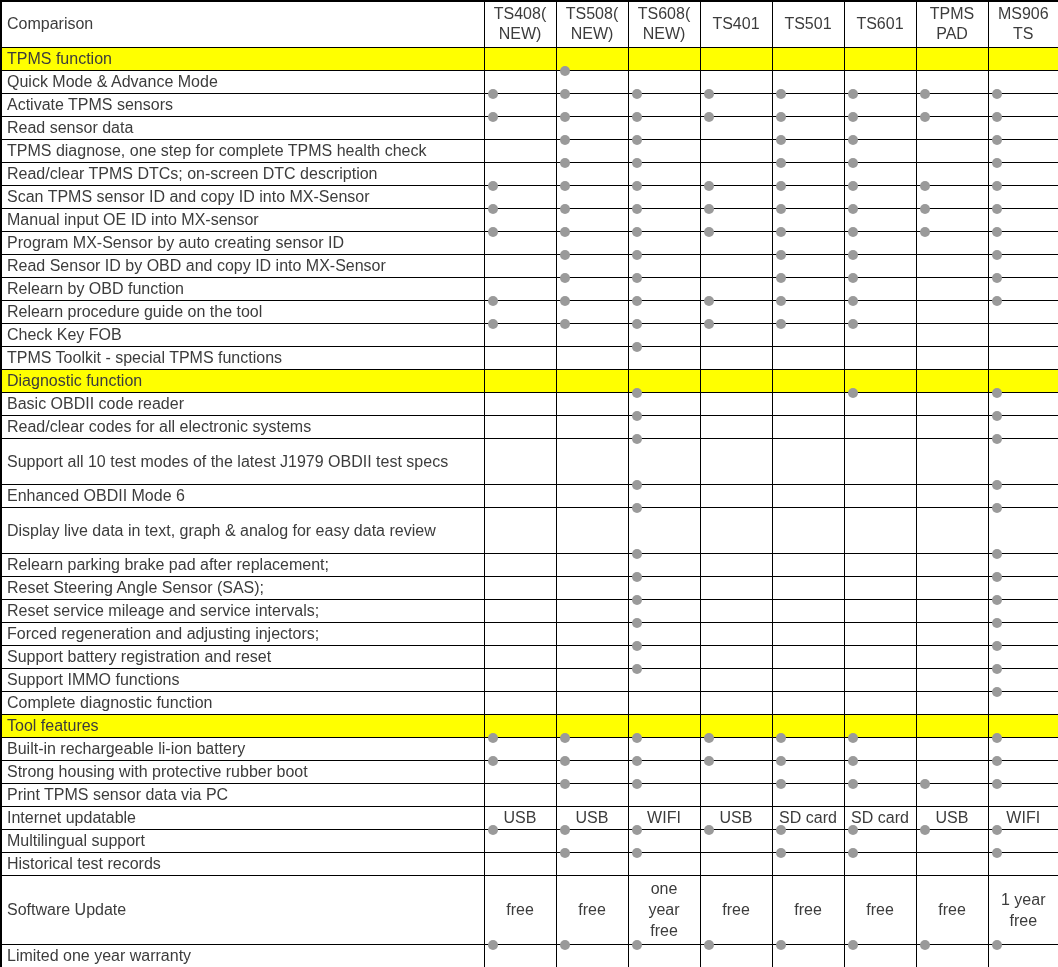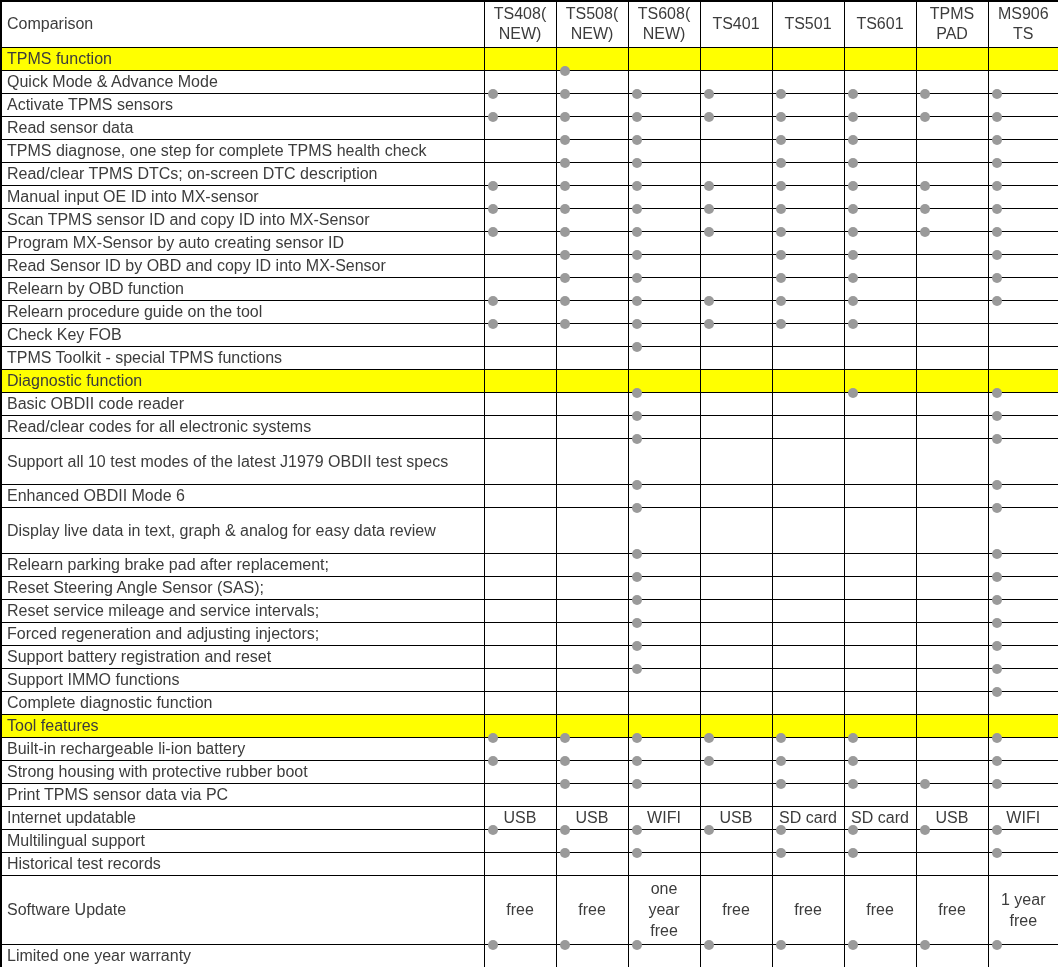--- a/index.html
+++ b/index.html
@@ -167,48 +167,48 @@
           </td>
           <td>
             <div class="dot"></div>
           </td>
           <td></td>
           <td>
             <div class="dot"></div>
           </td>
         </tr>
         <tr style="height: 23px;">
+          <td class="label">Scan TPMS sensor ID and copy ID into MX-Sensor</td>
+          <td>
+            <div class="dot"></div>
+          </td>
+          <td>
+            <div class="dot"></div>
+          </td>
+          <td>
+            <div class="dot"></div>
+          </td>
+          <td>
+            <div class="dot"></div>
+          </td>
+          <td>
+            <div class="dot"></div>
+          </td>
+          <td>
+            <div class="dot"></div>
+          </td>
+          <td>
+            <div class="dot"></div>
+          </td>
+          <td>
+            <div class="dot"></div>
+          </td>
+        </tr>
+        <tr style="height: 23px;">
           <td class="label">Manual input OE ID into MX-sensor</td>
-          <td>
-            <div class="dot"></div>
-          </td>
-          <td>
-            <div class="dot"></div>
-          </td>
-          <td>
-            <div class="dot"></div>
-          </td>
-          <td>
-            <div class="dot"></div>
-          </td>
-          <td>
-            <div class="dot"></div>
-          </td>
-          <td>
-            <div class="dot"></div>
-          </td>
-          <td>
-            <div class="dot"></div>
-          </td>
-          <td>
-            <div class="dot"></div>
-          </td>
-        </tr>
-        <tr style="height: 23px;">
-          <td class="label">Scan TPMS sensor ID and copy ID into MX-Sensor</td>
           <td>
             <div class="dot"></div>
           </td>
           <td>
             <div class="dot"></div>
           </td>
           <td>
             <div class="dot"></div>
           </td>
           <td>

